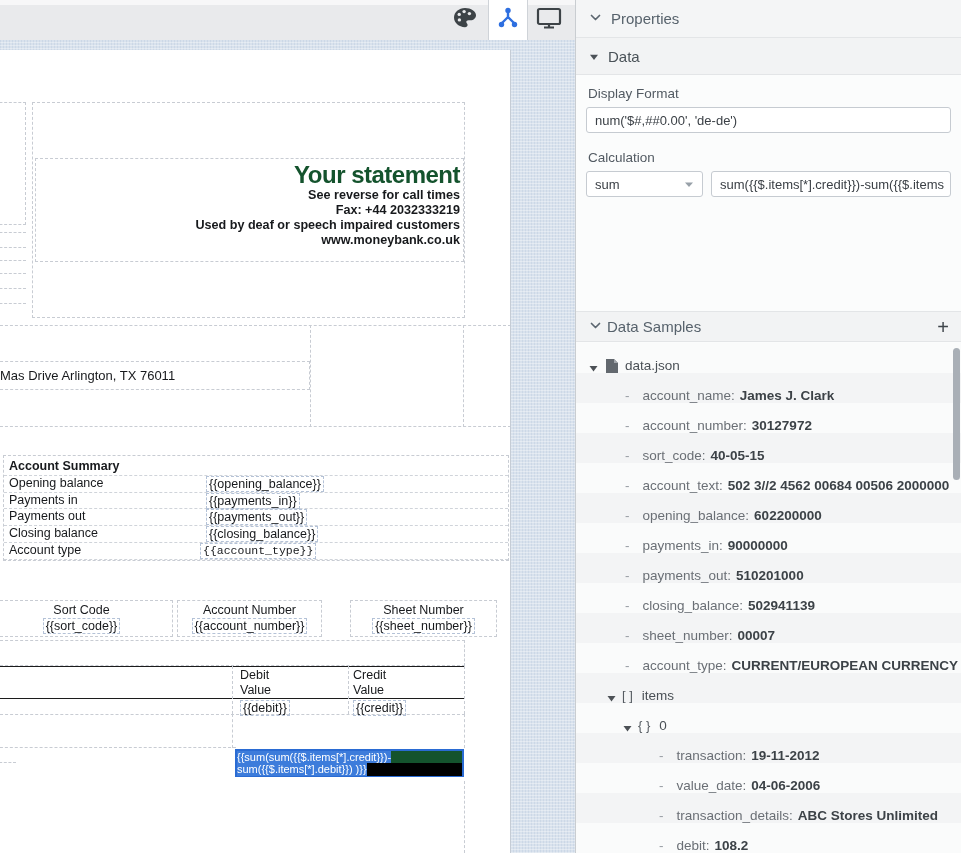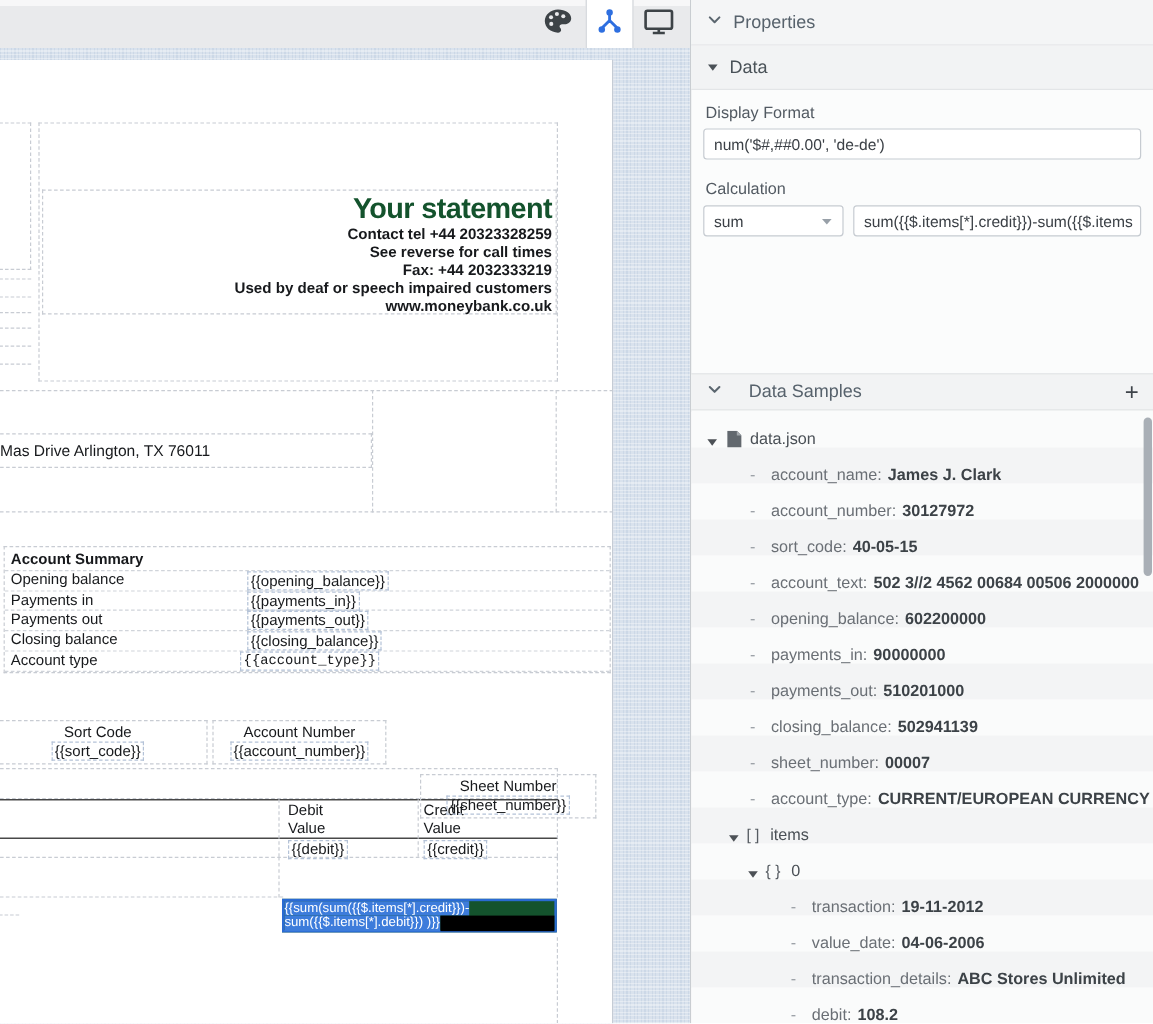--- a/index.html
+++ b/index.html
@@ -58,21 +58,21 @@
   .phead.data{height:36px;background:#f2f3f4;border-bottom:1px solid #e3e5e7;color:#4a5258;}
   .section{padding:0 10px;}
   .flabel{font-size:13.5px;color:#525a62;margin:11px 2px 6px;}
   .inputbox{height:24px;border:1px solid #c6cbd1;border-radius:3px;background:#fff;display:flex;align-items:center;
     padding:0 8px;font-size:13px;color:#3b4046;overflow:hidden;white-space:nowrap;}
   .calc-row{display:flex;gap:8px;}
   .selectbox{width:99px;justify-content:space-between;flex:none;cursor:pointer;}
   .calc-input{flex:1;}
 
   .samples-head{position:absolute;top:311px;left:0;right:0;height:31px;background:#f2f3f4;
-    border-top:1px solid #e3e5e7;border-bottom:1px solid #e3e5e7;display:flex;align-items:center;gap:22px;padding-left:13px;
+    border-top:1px solid #e3e5e7;border-bottom:1px solid #e3e5e7;display:flex;align-items:center;gap:5px;padding-left:13px;
     font-size:15px;color:#57626c;box-sizing:border-box;}
   .plus{position:absolute;right:12px;top:1px;font-size:20px;font-weight:400;color:#3f444a;cursor:pointer;line-height:29px;}
   .tree{position:absolute;top:343px;left:0;right:0;bottom:0;overflow:hidden;font-size:13.5px;}
   .trow{height:30px;display:flex;align-items:flex-end;background:#fafbfb;}
   .trow.alt{background:#f3f4f5;}
   .tw{flex:none;}
   .dash{color:#979da3;margin-right:13px;}
   .tkey{color:#6a6f75;margin-right:5px;white-space:nowrap;}
   .tval{color:#3c4247;font-weight:bold;white-space:nowrap;}
   .tlabel{color:#4a5056;}
@@ -112,21 +112,20 @@
 
   <div class="canvas">
     <div class="page" id="page">
 
       <div class="tplbox hdr-box"></div>
       <div class="tplbox left-cut"></div>
 
       <div class="tplbox stmt-box">
         <div class="stmt-title">Your statement</div>
         <div>
-            <div class="stmt-line">Contact tel +44 20323328259</div>
             <div class="stmt-line">See reverse for call times</div>
             <div class="stmt-line">Fax: +44 2032333219</div>
             <div class="stmt-line">Used by deaf or speech impaired customers</div>
             <div class="stmt-line">www.moneybank.co.uk</div>
           </div>
       </div>
 
       <div id="left-marks">
           <div class="hdash" style="left: -10px; top: 182px; width: 36px;"></div>
           <div class="hdash" style="left: -10px; top: 197px; width: 36px;"></div>
@@ -197,21 +196,21 @@
           <span class="chip dc-chip" style="left: 240px;">{{debit}}</span>
           <div class="dc-head" style="left: 353px;">
             <div>Credit</div>
             <div>Value</div>
           </div>
           <span class="chip dc-chip" style="left: 353px;">{{credit}}</span>
         </div>
 
       <div class="sc-cell" style="left: -10px; width: 183px;"><div class="hdr">Sort Code</div><span class="chip">{{sort_code}}</span></div>
         <div class="sc-cell" style="left: 177px; width: 145px;"><div class="hdr">Account Number</div><span class="chip">{{account_number}}</span></div>
-        <div class="sc-cell" style="left: 350px; width: 147px; margin-top: 45px;"><div class="hdr">Sheet Number</div><span class="chip">{{sheet_number}}</span></div>
+        <div class="sc-cell" style="left: 350px; width: 147px;"><div class="hdr">Sheet Number</div><span class="chip">{{sheet_number}}</span></div>
         <div class="formula">
         <div><span class="sel">{{sum(sum({{$.items[*].credit}})-</span></div>
         <div class="fline2">
             <span class="sel">sum({{$.items[*].debit}}) )}}</span>
             <span class="filler"></span>
           </div>
       </div>
     </div>
   </div>
 

